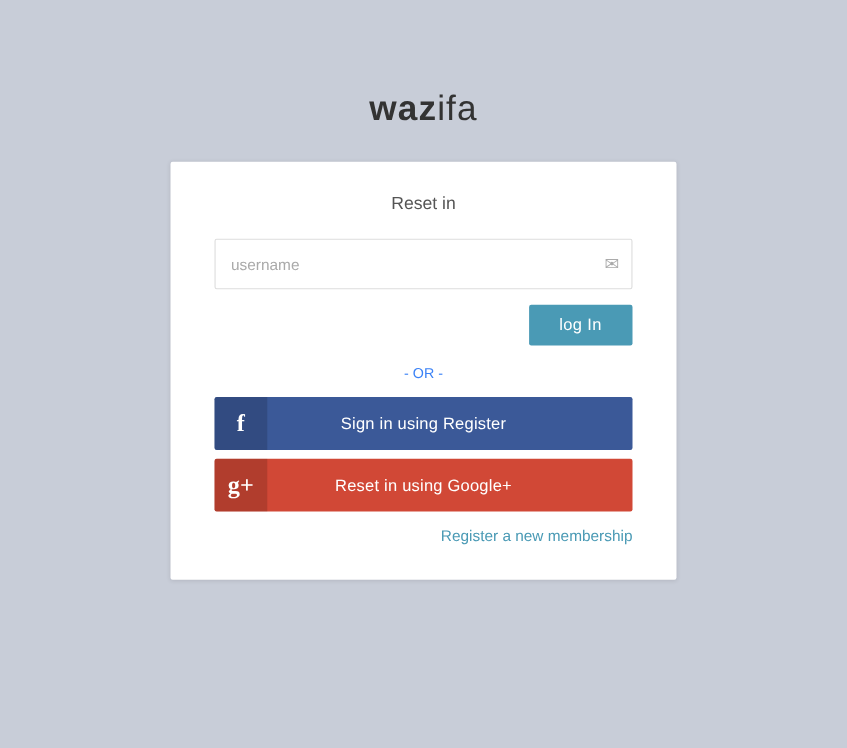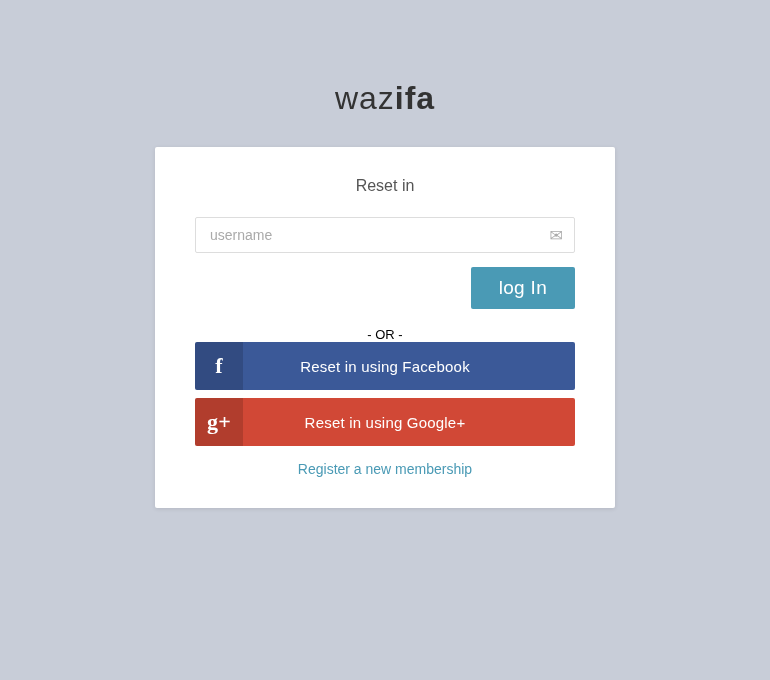--- a/index.html
+++ b/index.html
@@ -25,25 +25,25 @@
       margin-bottom: 30px;
     }
 
     .logo-text {
       font-size: 32px;
       color: #333;
       letter-spacing: 1px;
     }
 
     .logo-text .bold {
-      font-weight: 400;
+      font-weight: 700;
     }
 
     .logo-text .light {
-      font-weight: 700;
+      font-weight: 400;
     }
 
     .card {
       background: #fff;
       width: 460px;
       border-radius: 2px;
       padding: 30px 40px 30px 40px;
       box-shadow: 0 1px 4px rgba(0,0,0,0.1);
     }
 
@@ -55,21 +55,21 @@
       margin-bottom: 22px;
     }
 
     .input-group {
       position: relative;
       margin-bottom: 14px;
     }
 
     .input-group input {
       width: 100%;
-      height: 36px;
+      height: 46px;
       border: 1px solid #ddd;
       border-radius: 2px;
       padding: 0 40px 0 14px;
       font-size: 14px;
       color: #aaa;
       outline: none;
       background: #fff;
     }
 
     .input-group input::placeholder {
@@ -93,41 +93,42 @@
       margin-top: 8px;
       margin-bottom: 18px;
     }
 
     .login-btn {
       background-color: #4a9ab5;
       color: #fff;
       border: none;
       border-radius: 2px;
       padding: 10px 28px;
-      font-size: 19px;
+      font-size: 15px;
       font-weight: 400;
       cursor: pointer;
       letter-spacing: 0.3px;
     }
 
     .reset-password {
       text-align: center;
       margin-bottom: 12px;
     }
 
     .reset-password a {
       color: #4a9ab5;
       text-decoration: none;
       font-size: 14px;
     }
 
     .or-divider {
       text-align: center;
-      color: #000000;
+      color: #3b82f6;
       font-size: 13px;
+      margin-bottom: 14px;
     }
 
     .social-btn {
       display: flex;
       align-items: center;
       width: 100%;
       height: 48px;
       border: none;
       border-radius: 2px;
       cursor: pointer;
@@ -161,21 +162,21 @@
     }
 
     .social-btn-label {
       flex: 1;
       text-align: center;
       padding-right: 48px;
     }
 
     .register-link {
       margin-top: 14px;
-      text-align: center;
+      text-align: right;
     }
 
     .register-link a {
       color: #4a9ab5;
       text-decoration: none;
       font-size: 14px;
     }
   </style>
 </head>
 <body>
@@ -198,21 +199,21 @@
 
   <div class="login-btn-row">
     <button class="login-btn">log In</button>
   </div>
 
 
   <div class="or-divider">- OR -</div>
 
   <button class="social-btn facebook">
     <span class="social-icon-box">f</span>
-    <span class="social-btn-label">Reset in using Facebook</span>
+    <span class="social-btn-label">Sign in using Register</span>
   </button>
 
   <button class="social-btn googleplus">
     <span class="social-icon-box">g+</span>
     <span class="social-btn-label">Reset in using Google+</span>
   </button>
 
   <div class="register-link">
     <a href="#">Register a new membership</a>
   </div>

